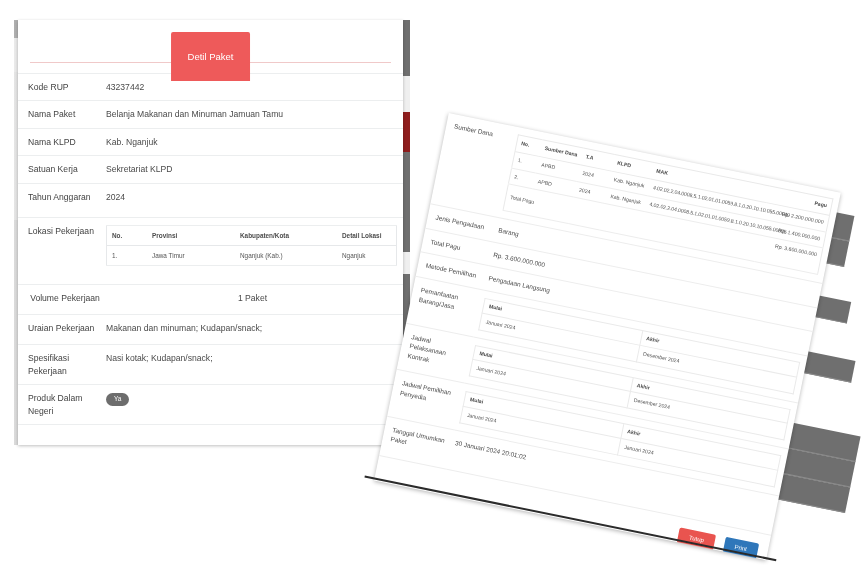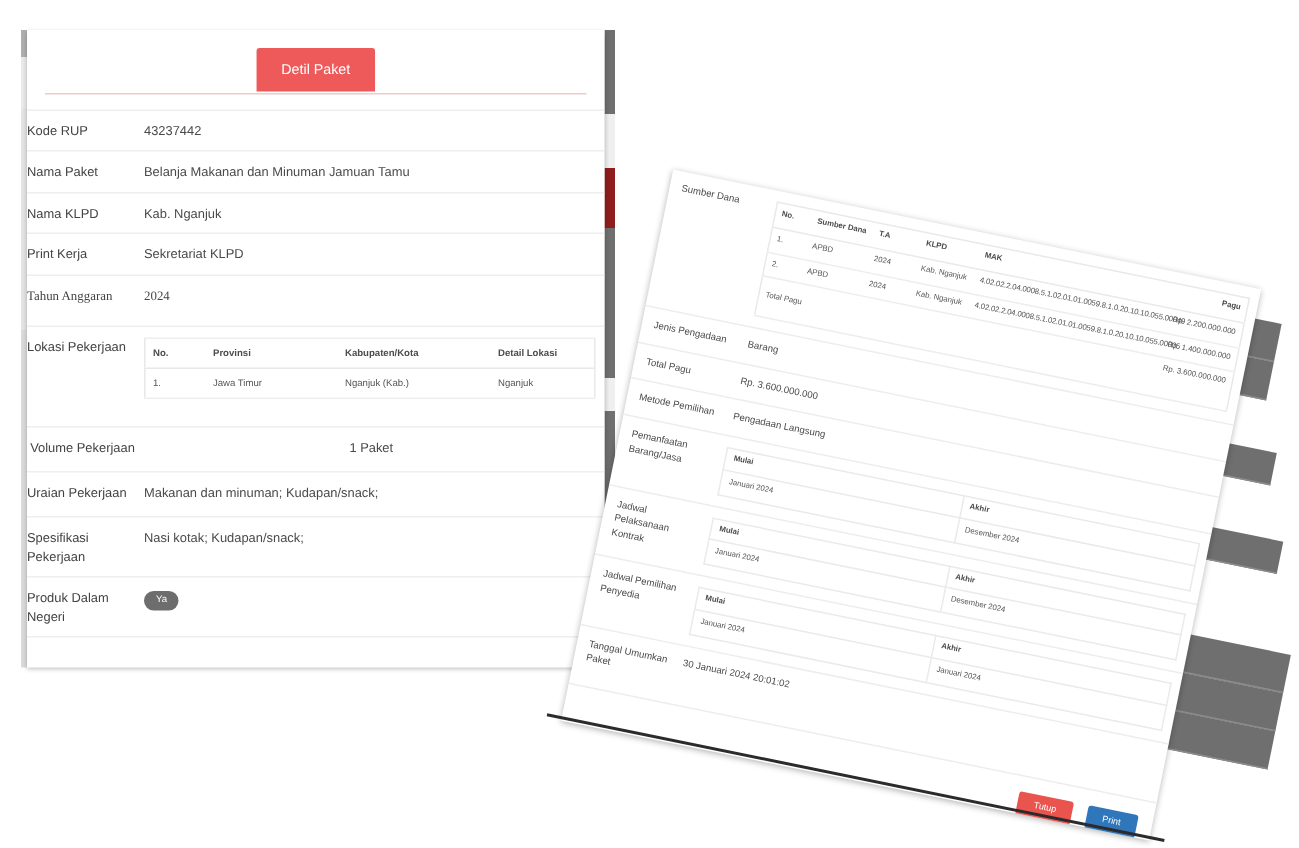--- a/index.html
+++ b/index.html
@@ -27,33 +27,33 @@
     line-height:12px;cursor:pointer;
   }
 
   .tab-strip{
     position:relative;height:30px;border-bottom:1px solid #f0c9c9;
     margin:12px 12px 0 12px;
   }
   .tab-active{
     position:absolute;left:50%;transform:translateX(-50%);top:0;
     background:#ee5a5a;color:#fff;font-size:9.5px;
-    padding:9px 17px;border-radius:2px 2px 0 0;white-space:nowrap;
+    padding:19px 17px;border-radius:2px 2px 0 0;white-space:nowrap;
   }
 
   .detail-table{
     width:100%;border-collapse:collapse;margin-top:10px;table-layout:fixed;
   }
   .detail-table tr{border-bottom:1px solid #eceeef;}
   .detail-table tr:first-child{border-top:1px solid #eceeef;}
   .detail-table td{
     font-size:8.6px;color:#4a4a4a;padding:7px 4px 7px 0;vertical-align:top;
     line-height:1.45;
   }
-  td.lbl{width:74px;color:#434343;}
+  td.lbl{width:74px;padding-left:10px;color:#434343;}
   td.val{color:#4a4a4a;}
 
   .inner-table{
     width:100%;border-collapse:collapse;border:1px solid #e6e8ea;background:#fff;
     table-layout:fixed;
   }
   .inner-table th{
     font-size:6.4px;color:#4c4c4c;text-align:left;padding:5px 5px;
     border-bottom:1px solid #e6e8ea;font-weight:bold;
   }
@@ -159,24 +159,24 @@
     </tr>
     <tr>
       <td class="lbl">Nama Paket</td>
       <td class="val">Belanja Makanan dan Minuman Jamuan Tamu</td>
     </tr>
     <tr>
       <td class="lbl">Nama KLPD</td>
       <td class="val">Kab. Nganjuk</td>
     </tr>
     <tr>
-      <td class="lbl">Print Kerja</td>
+      <td class="lbl">Satuan Kerja</td>
       <td class="val">Sekretariat KLPD</td>
     </tr>
-    <tr style="height:34px;font-family:Liberation Serif, serif;">
+    <tr style="height:34px;">
       <td class="lbl">Tahun Anggaran</td>
       <td class="val">2024</td>
     </tr>
 
     <tr>
       <td class="lbl">Lokasi Pekerjaan</td>
       <td class="val" style="padding-right:6px;padding-bottom:18px;">
         <table class="inner-table">
           <tbody>
                 <tr>

